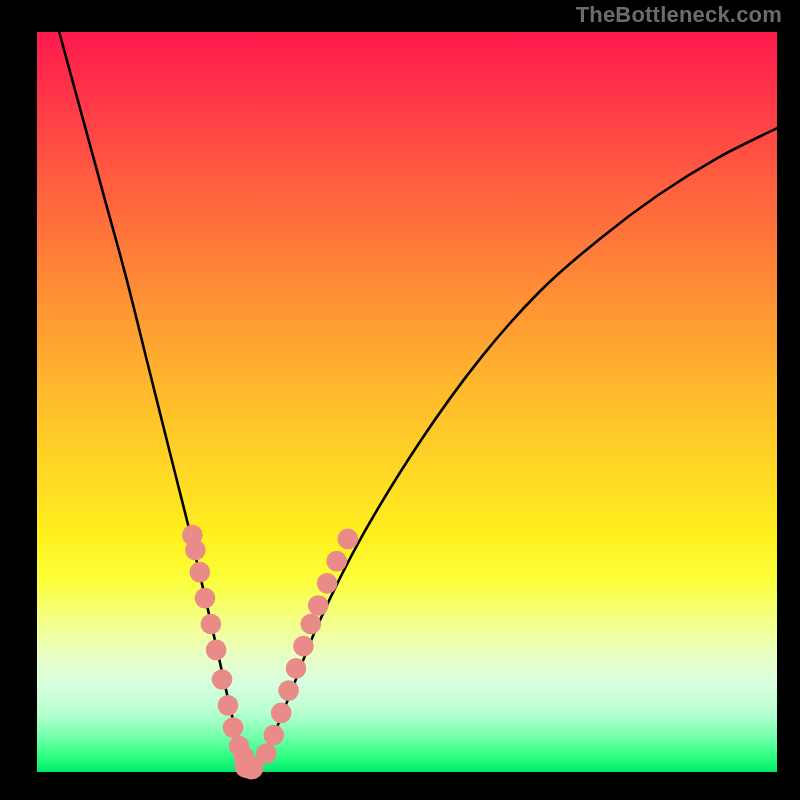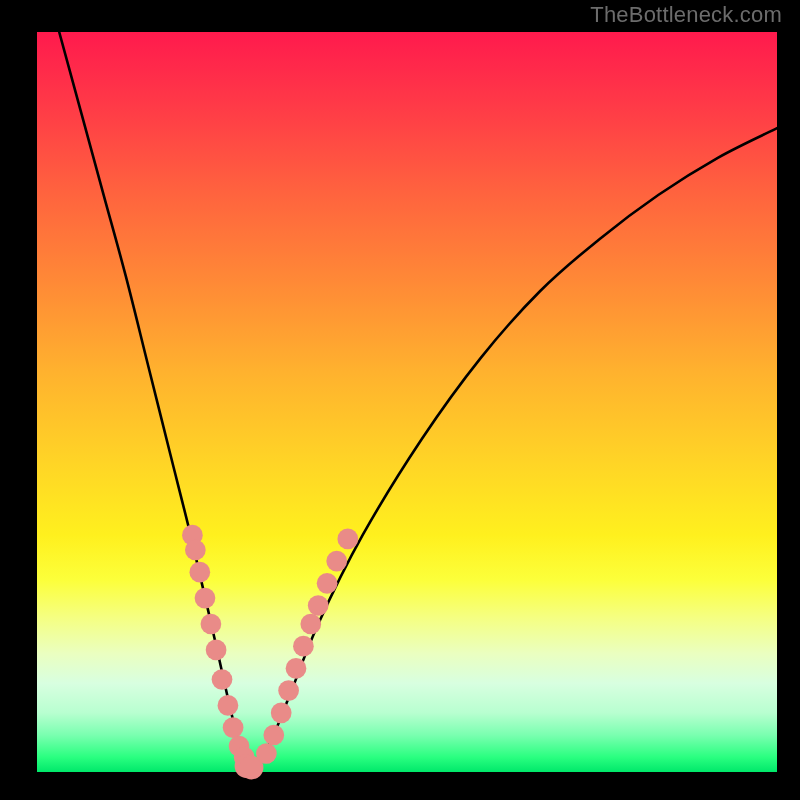--- a/index.html
+++ b/index.html
@@ -44,21 +44,21 @@
       #00e86a 100%
     );
   }
   .watermark {
     position: absolute;
     top: 2px;
     right: 18px;
     color: #6c6c6c;
     font-size: 22px;
     letter-spacing: 0.2px;
-    font-weight: 400;
+    font-weight: 700;
   }
   svg.curve {
     position: absolute;
     left: 0;
     top: 0;
     width: 740px;
     height: 740px;
     overflow: visible;
   }
 </style>

